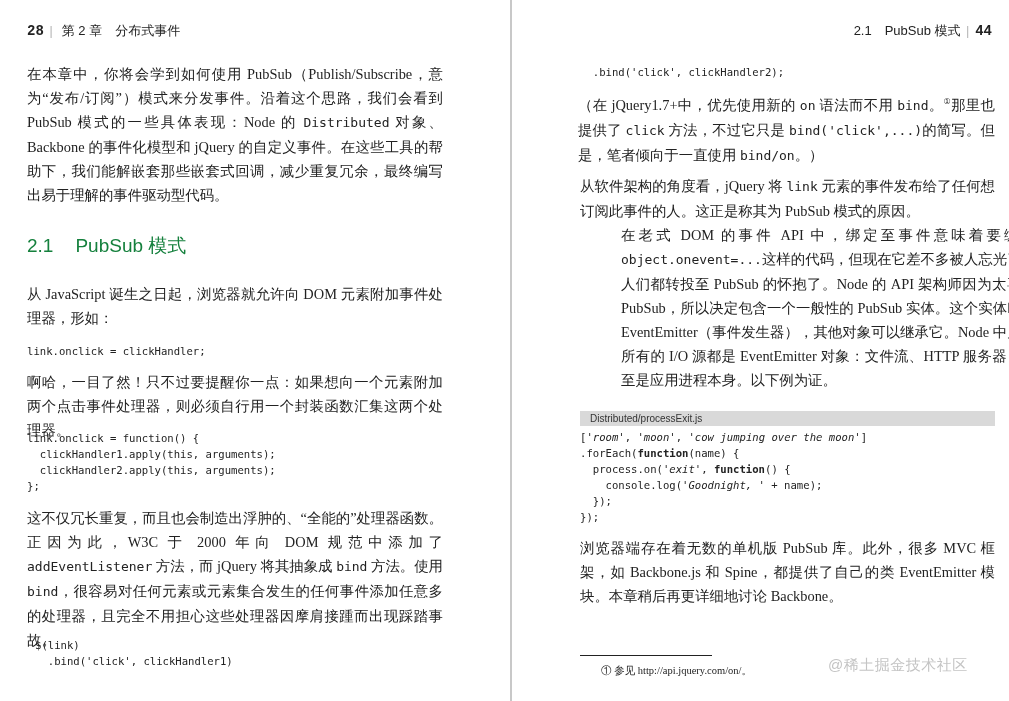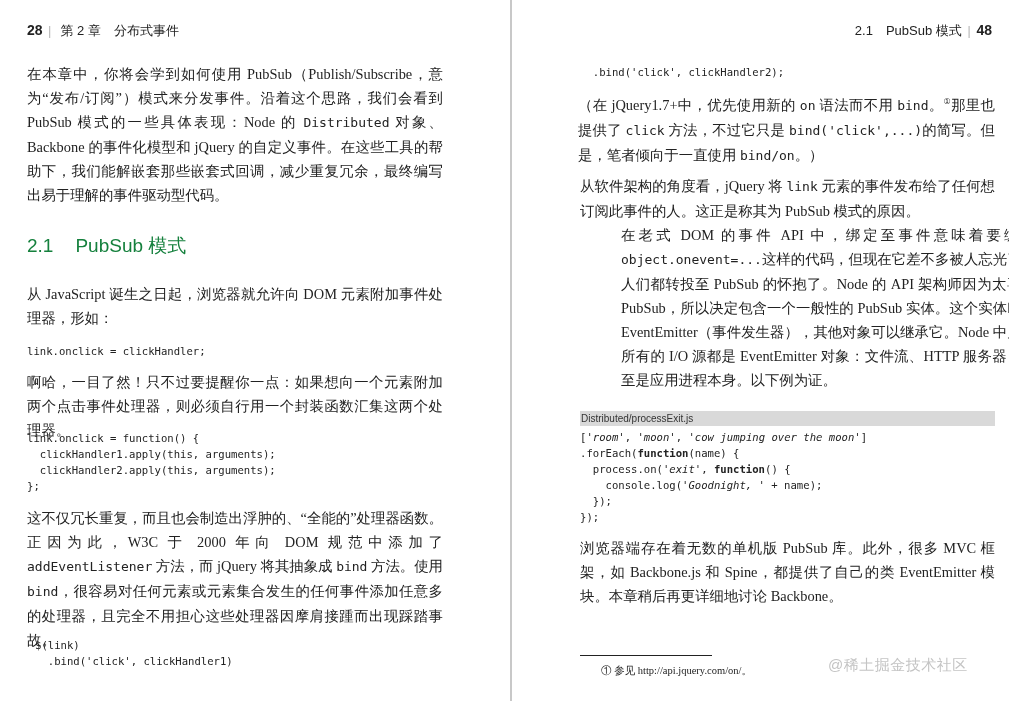--- a/index.html
+++ b/index.html
@@ -1,31 +1,31 @@
 <!DOCTYPE html>
 <html><head>
   <meta charset="utf-8">
   <style>
     html, body { margin:0; padding:0; background:#ffffff; }
     body { width:1009px; height:701px; position:relative; overflow:hidden; color:#222; }
     .divider { position:absolute; left:510px; top:0; width:2px; height:701px; background:#c8c8c8; }
     .sans { font-family:"Liberation Sans", "DejaVu Sans", sans-serif; }
     .running-head { position:absolute; top:22px; font-size:13px; color:#222; }
-    .running-head .pnum { font-family:Liberation Sans, sans-serif; font-weight:bold; font-size:14px; }
+    .running-head .pnum { font-family:Liberation Mono, monospace; font-weight:bold; font-size:14px; }
     .running-head .bar { color:#888; margin:0 6px; }
     .lh-left { left:27px; }
     .lh-right { right:17px; }
     .para { position:absolute; font-family:"Liberation Serif", "DejaVu Serif", serif; font-size:14.4px; line-height:24px; color:#222; text-align:justify; }
     .code { position:absolute; font-family:"DejaVu Sans Mono", "Liberation Mono", monospace; font-size:10.6px; line-height:16px; color:#222; white-space:pre; }
     .code i { font-style:italic; }
     .code b { font-weight:bold; }
     .ic { font-family:"DejaVu Sans Mono", "Liberation Mono", monospace; font-size:13px; }
     .heading { position:absolute; left:27px; top:233px; font-family:"Liberation Sans", "DejaVu Sans", sans-serif; font-size:19px; color:#15803d; }
     .heading .num { margin-right:22px; }
-    .file-label { position:absolute; left:580px; top:411px; width:415px; height:15px; background:#d9d9d9; font-family:"Liberation Sans", sans-serif; font-size:10px; line-height:15px; color:#333; padding-left:1px; box-sizing:border-box; }
+    .file-label { position:absolute; left:580px; top:411px; width:415px; height:15px; background:#d9d9d9; font-family:"Liberation Sans", sans-serif; font-size:10px; line-height:15px; color:#333; padding-left:10px; box-sizing:border-box; }
     .fn-rule { position:absolute; left:580px; top:655px; width:132px; height:1px; background:#222; }
     .footnote { position:absolute; left:601px; top:664px; font-family:"Liberation Serif", serif; font-size:10.5px; color:#222; }
     .watermark { position:absolute; left:828px; top:656px; font-family:"Liberation Sans", "DejaVu Sans", sans-serif; font-size:15px; color:#c4c4c4; letter-spacing:0.5px; }
     sup { font-size:8px; }
   </style>
 </head>
 <body>
 
 <div class="divider"></div>
 
@@ -63,21 +63,21 @@
   <span class="ic">bind</span>
   <span>方法。使用</span>
   <span class="ic">bind</span><span>，很容易对任何元素或元素集合发生的任何事件添加任意多的处理器，且完全不用担心这些处理器因摩肩接踵而出现踩踏事故。</span>
 </div>
 
 <div class="code" style="left:27px; top:637px;margin-left:8px;"><span>$(link)</span>
 <span>  .bind('click', clickHandler1)</span></div>
 
 <div class="running-head lh-right">
   <span class="sans">2.1</span>&nbsp;&nbsp;&nbsp;
-  <span class="sans">PubSub 模式</span><span class="bar">|</span><span class="pnum">48</span>
+  <span class="sans">PubSub 模式</span><span class="bar">|</span><span class="pnum">44</span>
 </div>
 
 <div class="code" style="left:580px; top:64px;">  .bind('click', clickHandler2);</div>
 
 <div class="para" style="left:578px; top:90px; width:417px;">
   <span>（在 jQuery1.7+中，优先使用新的</span>
   <span class="ic">on</span>
   <span>语法而不用</span>
   <span class="ic">bind</span><span>。</span><sup>①</sup><span>那里也提供了</span>
   <span class="ic">click</span>

